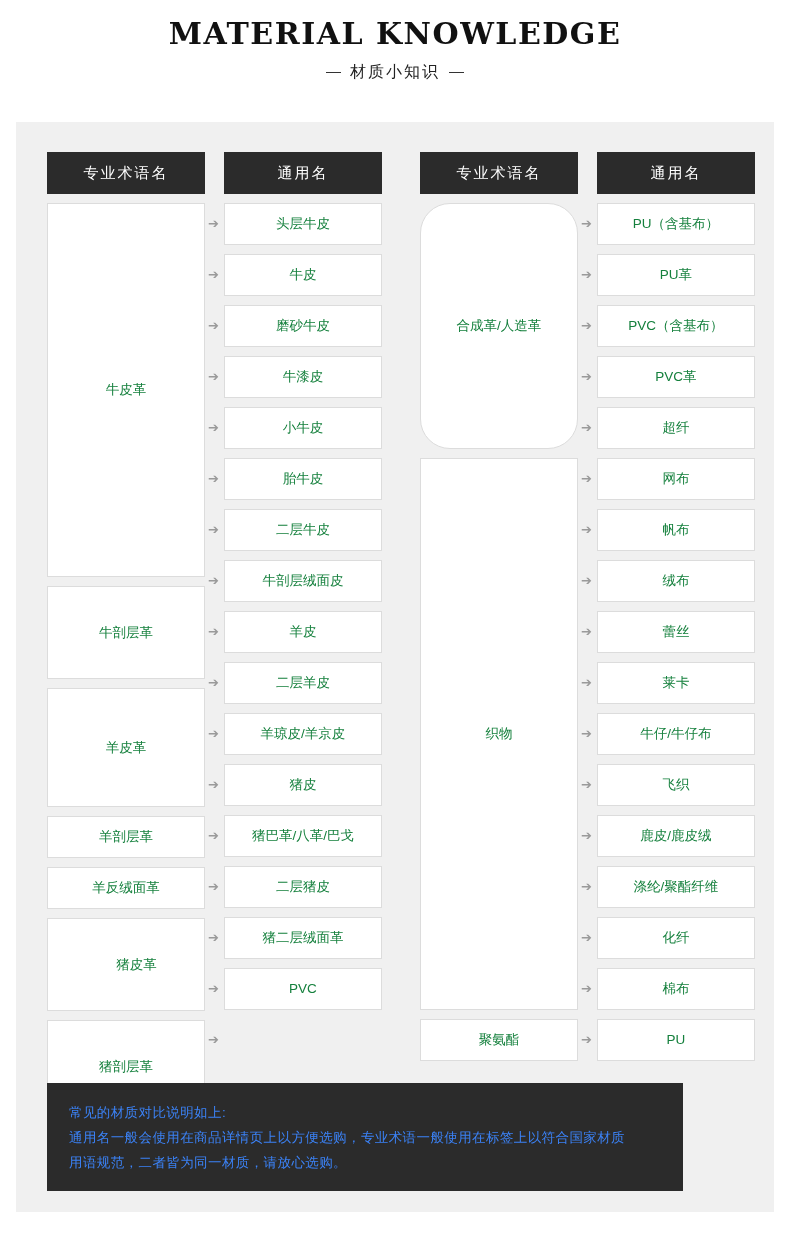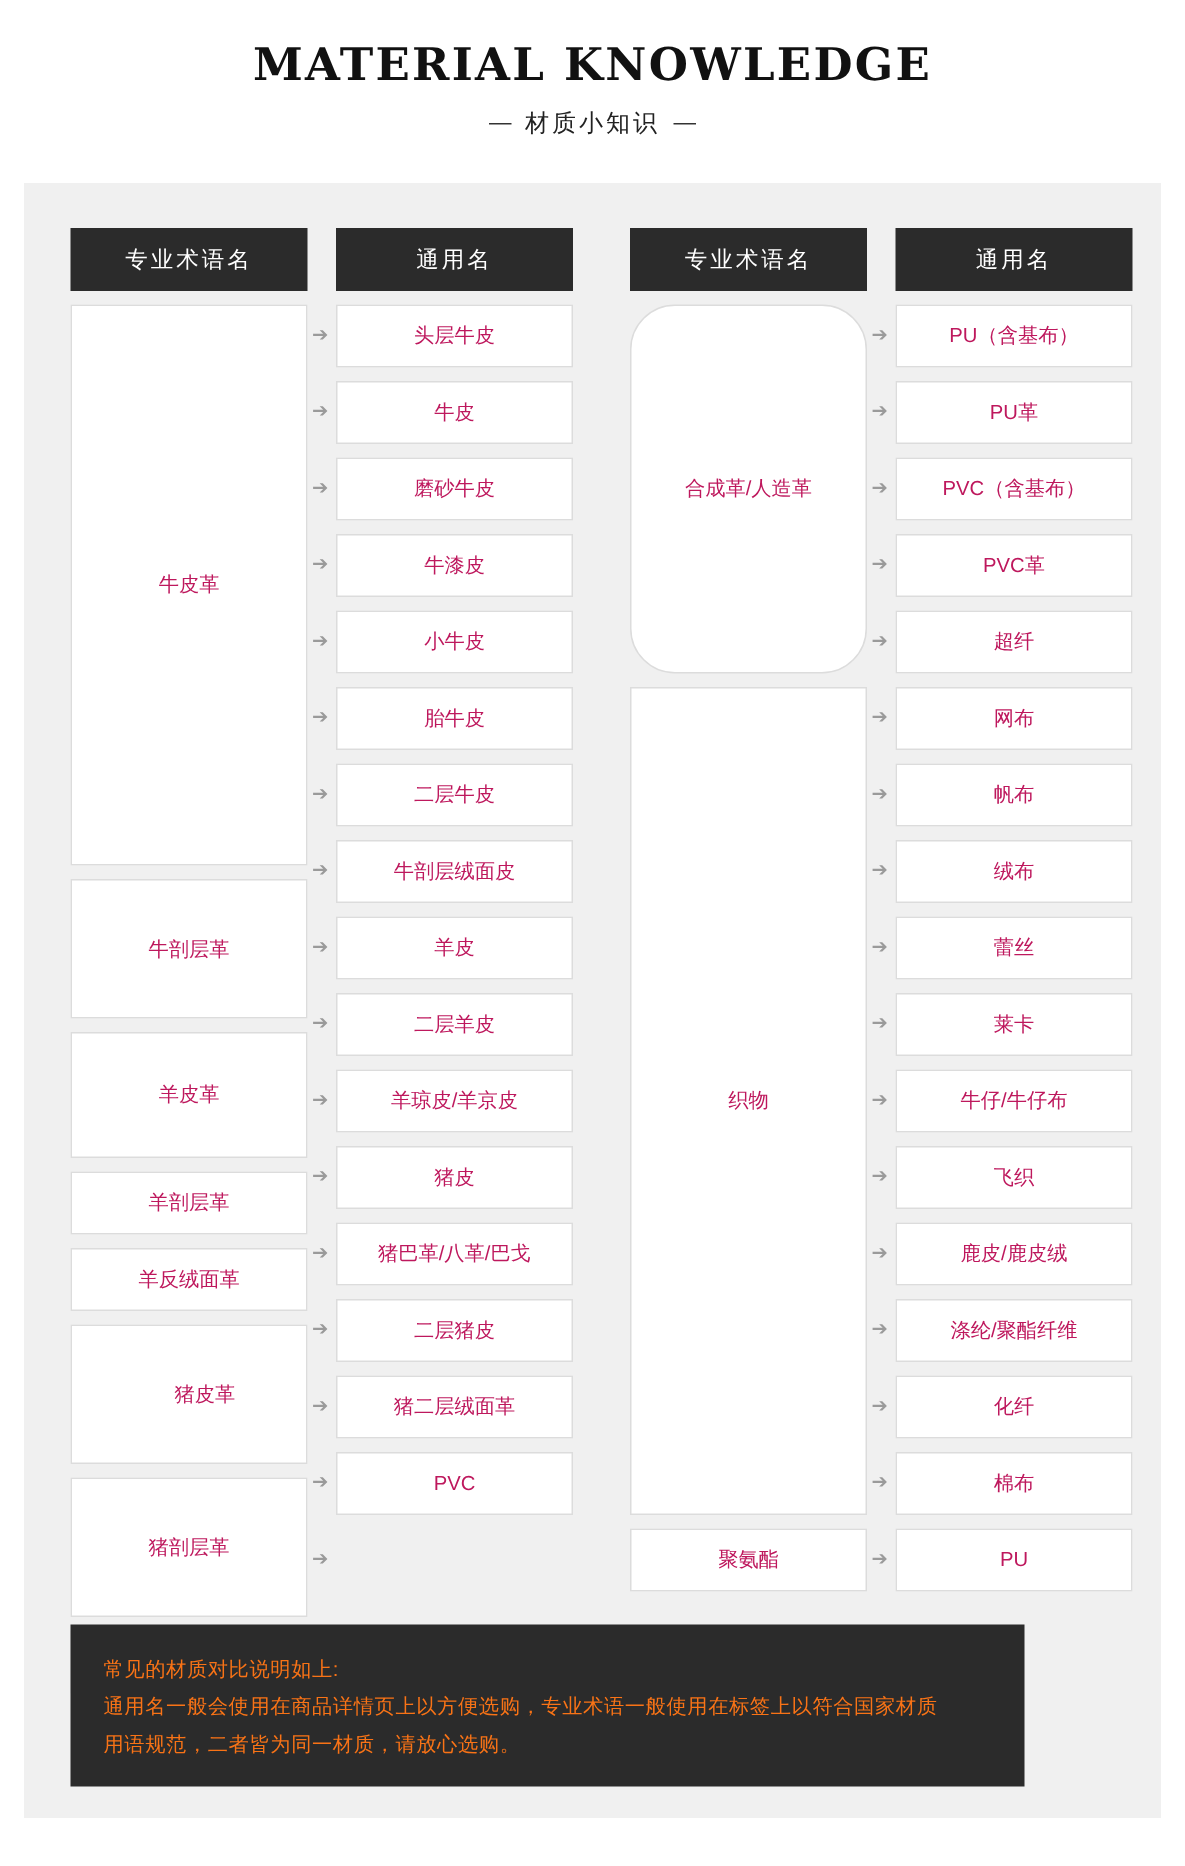--- a/index.html
+++ b/index.html
@@ -11,21 +11,21 @@
     width: 790px; height: 1244px;
     font-family: "Liberation Sans", sans-serif;
     color: #1a1a1a;
     position: relative;
     overflow: hidden;
   }
   .page { width: 790px; height: 1244px; background: #fff; position: relative; }
 
   
   .header {
-    padding-top: 26px;
+    padding-top: 16px;
     text-align: center;
   }
   .title-en {
     font-family: "DejaVu Serif", "Liberation Serif", serif;
     font-size: 30px;
     font-weight: bold;
     letter-spacing: 1.5px;
     color: #111;
     line-height: 1.2;
   }
@@ -75,38 +75,38 @@
     align-items: center;
     justify-content: center;
     margin-bottom: 9px;
   }
 
   
   .cell {
     background: #fff;
     border: 1px solid #dcdcdc;
     font-size: 13.5px;
-    color: #be185d;
+    color: #15803d;
     display: flex;
     align-items: center;
     justify-content: center;
     text-align: center;
     line-height: 1.3;
     margin-bottom: 9px;
     padding: 0 4px;
   }
   .r1 { height: 42px; }
 
   
   .note {
     position: absolute;
     left: 47px; top: 1083px;
     width: 636px; height: 108px;
     background: #2b2b2b;
-    color: #f97316;
+    color: #3b82f6;
     padding: 18px 22px;
     font-size: 13.5px;
     line-height: 1.85;
     letter-spacing: 0.4px;
   }
 
   .arrow-glyph {
     position: absolute;
     font-size: 13px;
     color: #9a9a9a;
@@ -131,21 +131,21 @@
   <div class="panel"></div>
 
   <div class="cols">
 
     <div class="colgroup" style="position:relative;">
       <div class="col">
         <div class="hcell">专业术语名</div>
         <div id="left-terms">
             <div class="cell" style="height: 374px;">牛皮革</div>
             <div class="cell" style="height: 93px;">牛剖层革</div>
-            <div class="cell" style="height: 84px;">羊皮革</div>
+            <div class="cell" style="height: 119px;">羊皮革</div>
             <div class="cell" style="height: 42px;">羊剖层革</div>
             <div class="cell" style="height: 42px;">羊反绒面革</div>
             <div class="cell" style="height: 93px; padding-left: 25px;">猪皮革</div>
             <div class="cell" style="height: 93px;">猪剖层革</div>
             <div class="cell" style="height: 42px;">聚氯乙烯</div>
           </div>
       </div>
       <div class="col">
         <div class="hcell">通用名</div>
         <div id="left-common">

